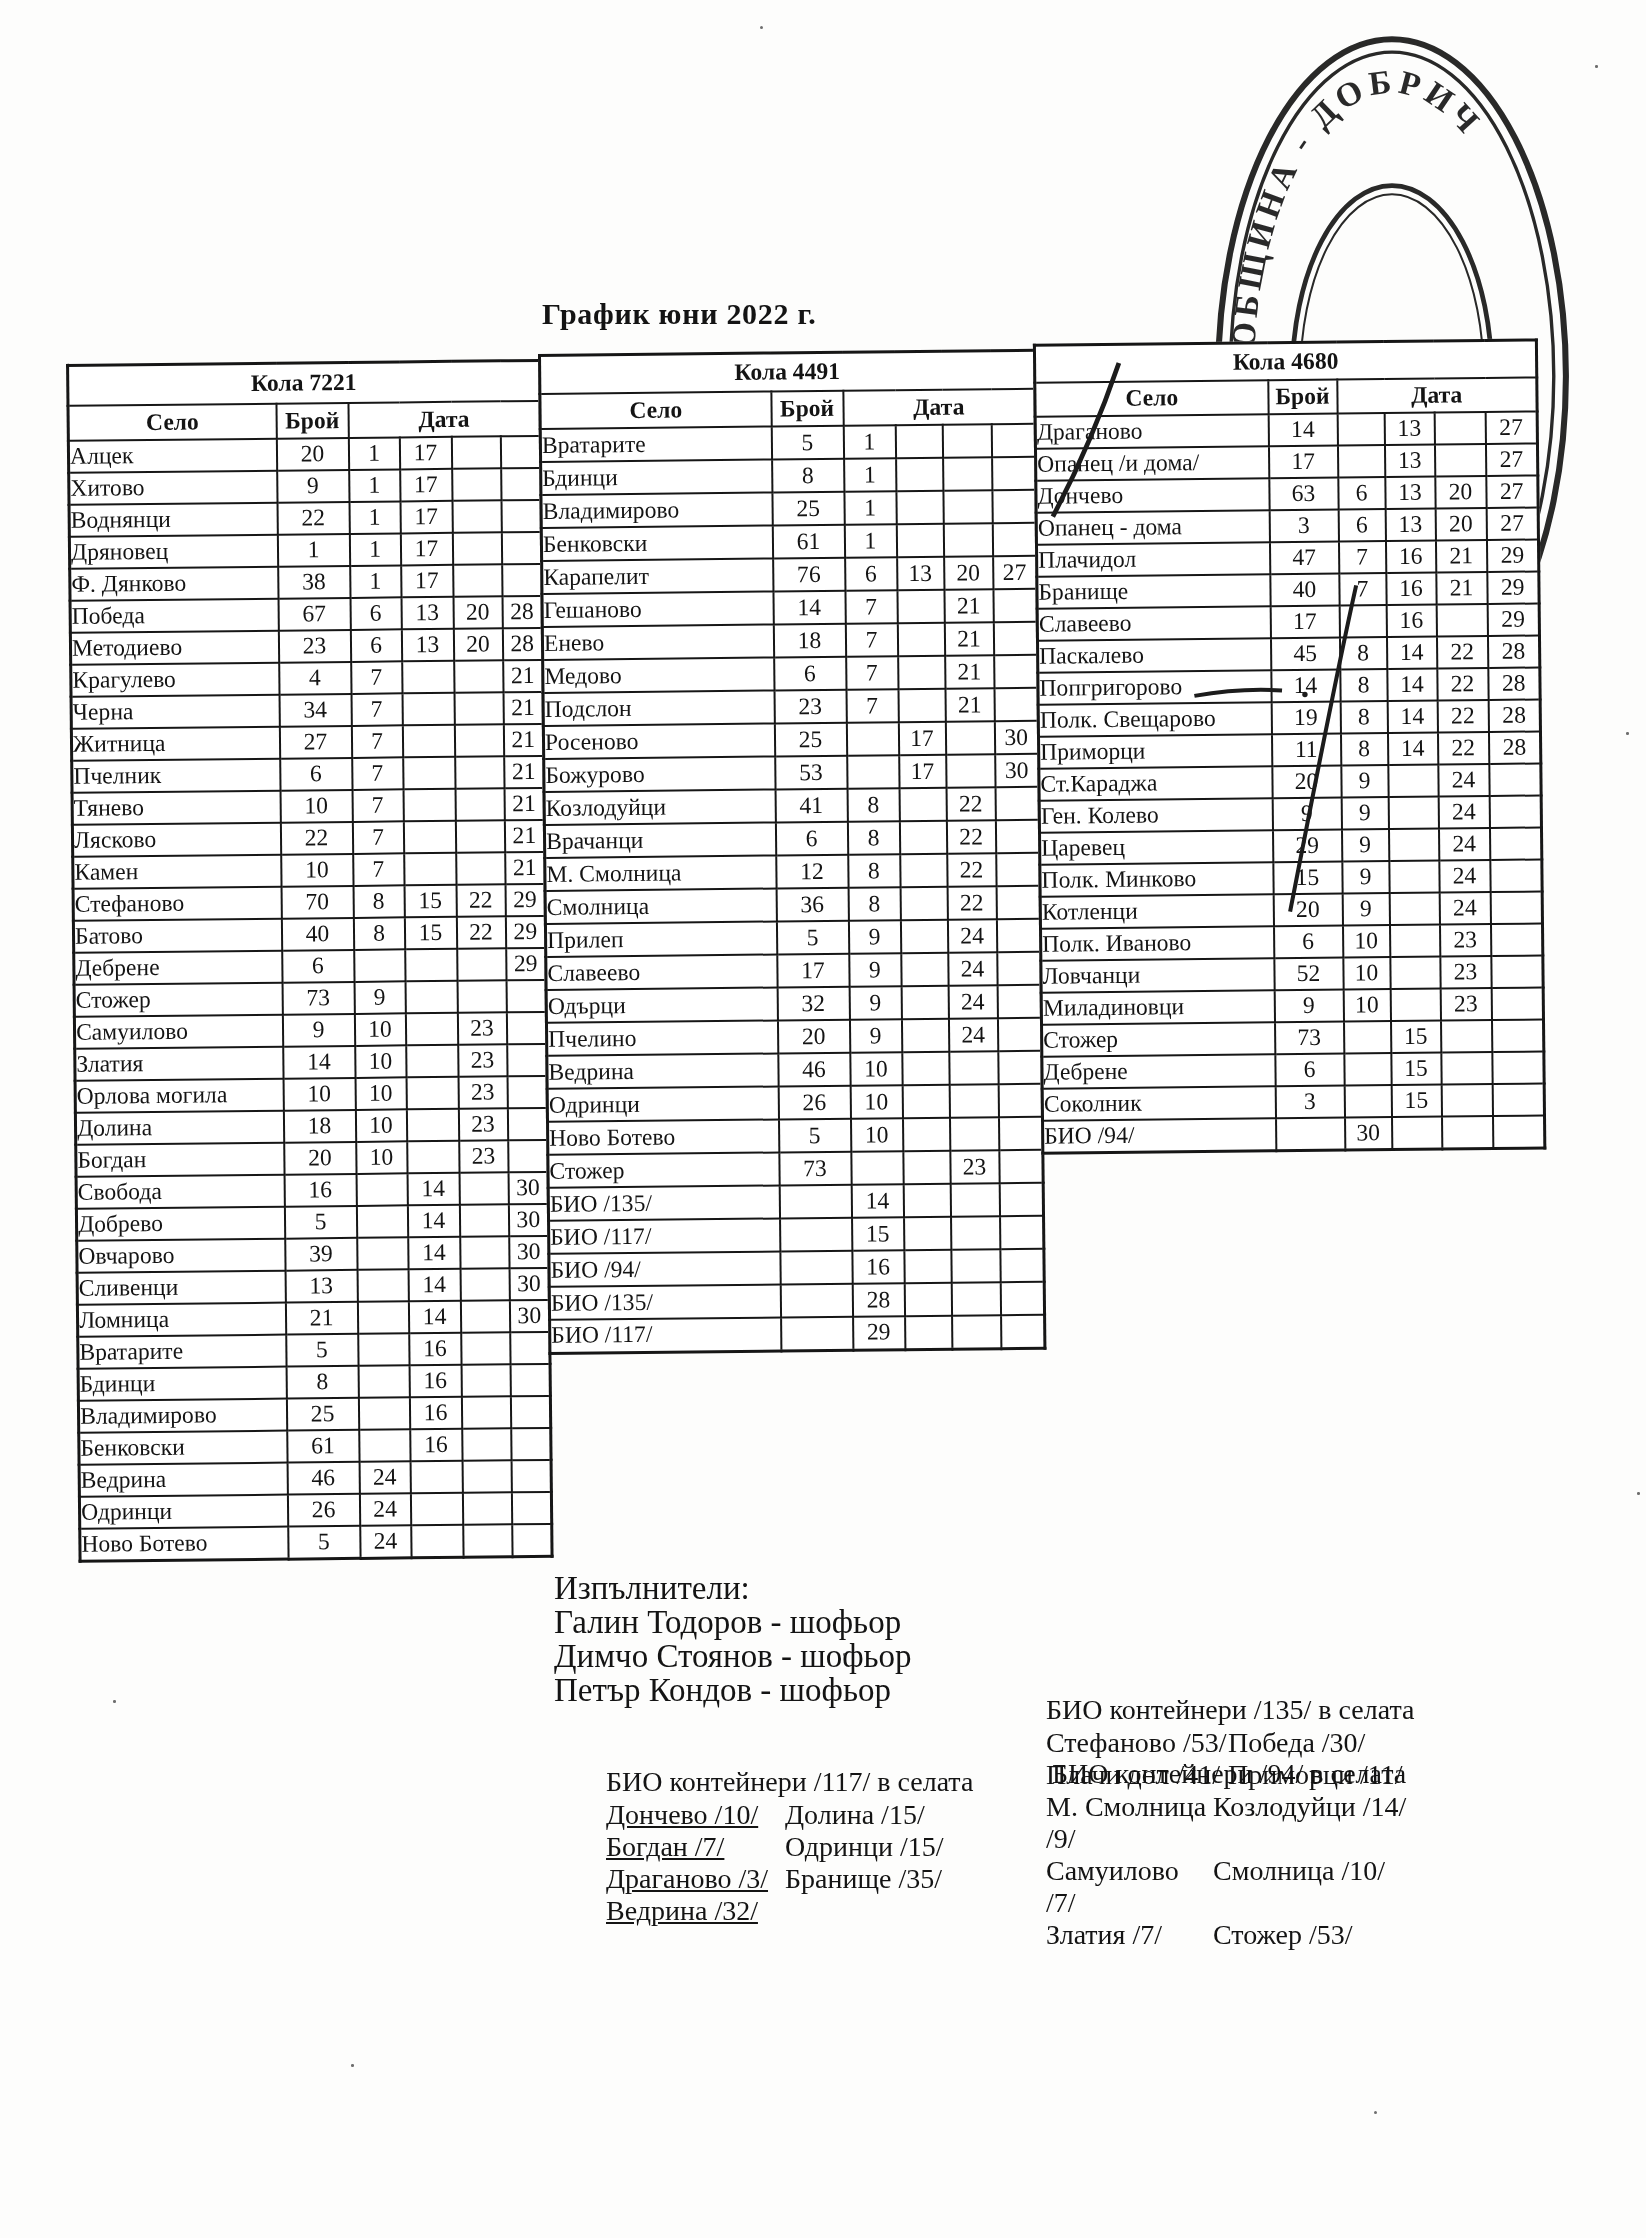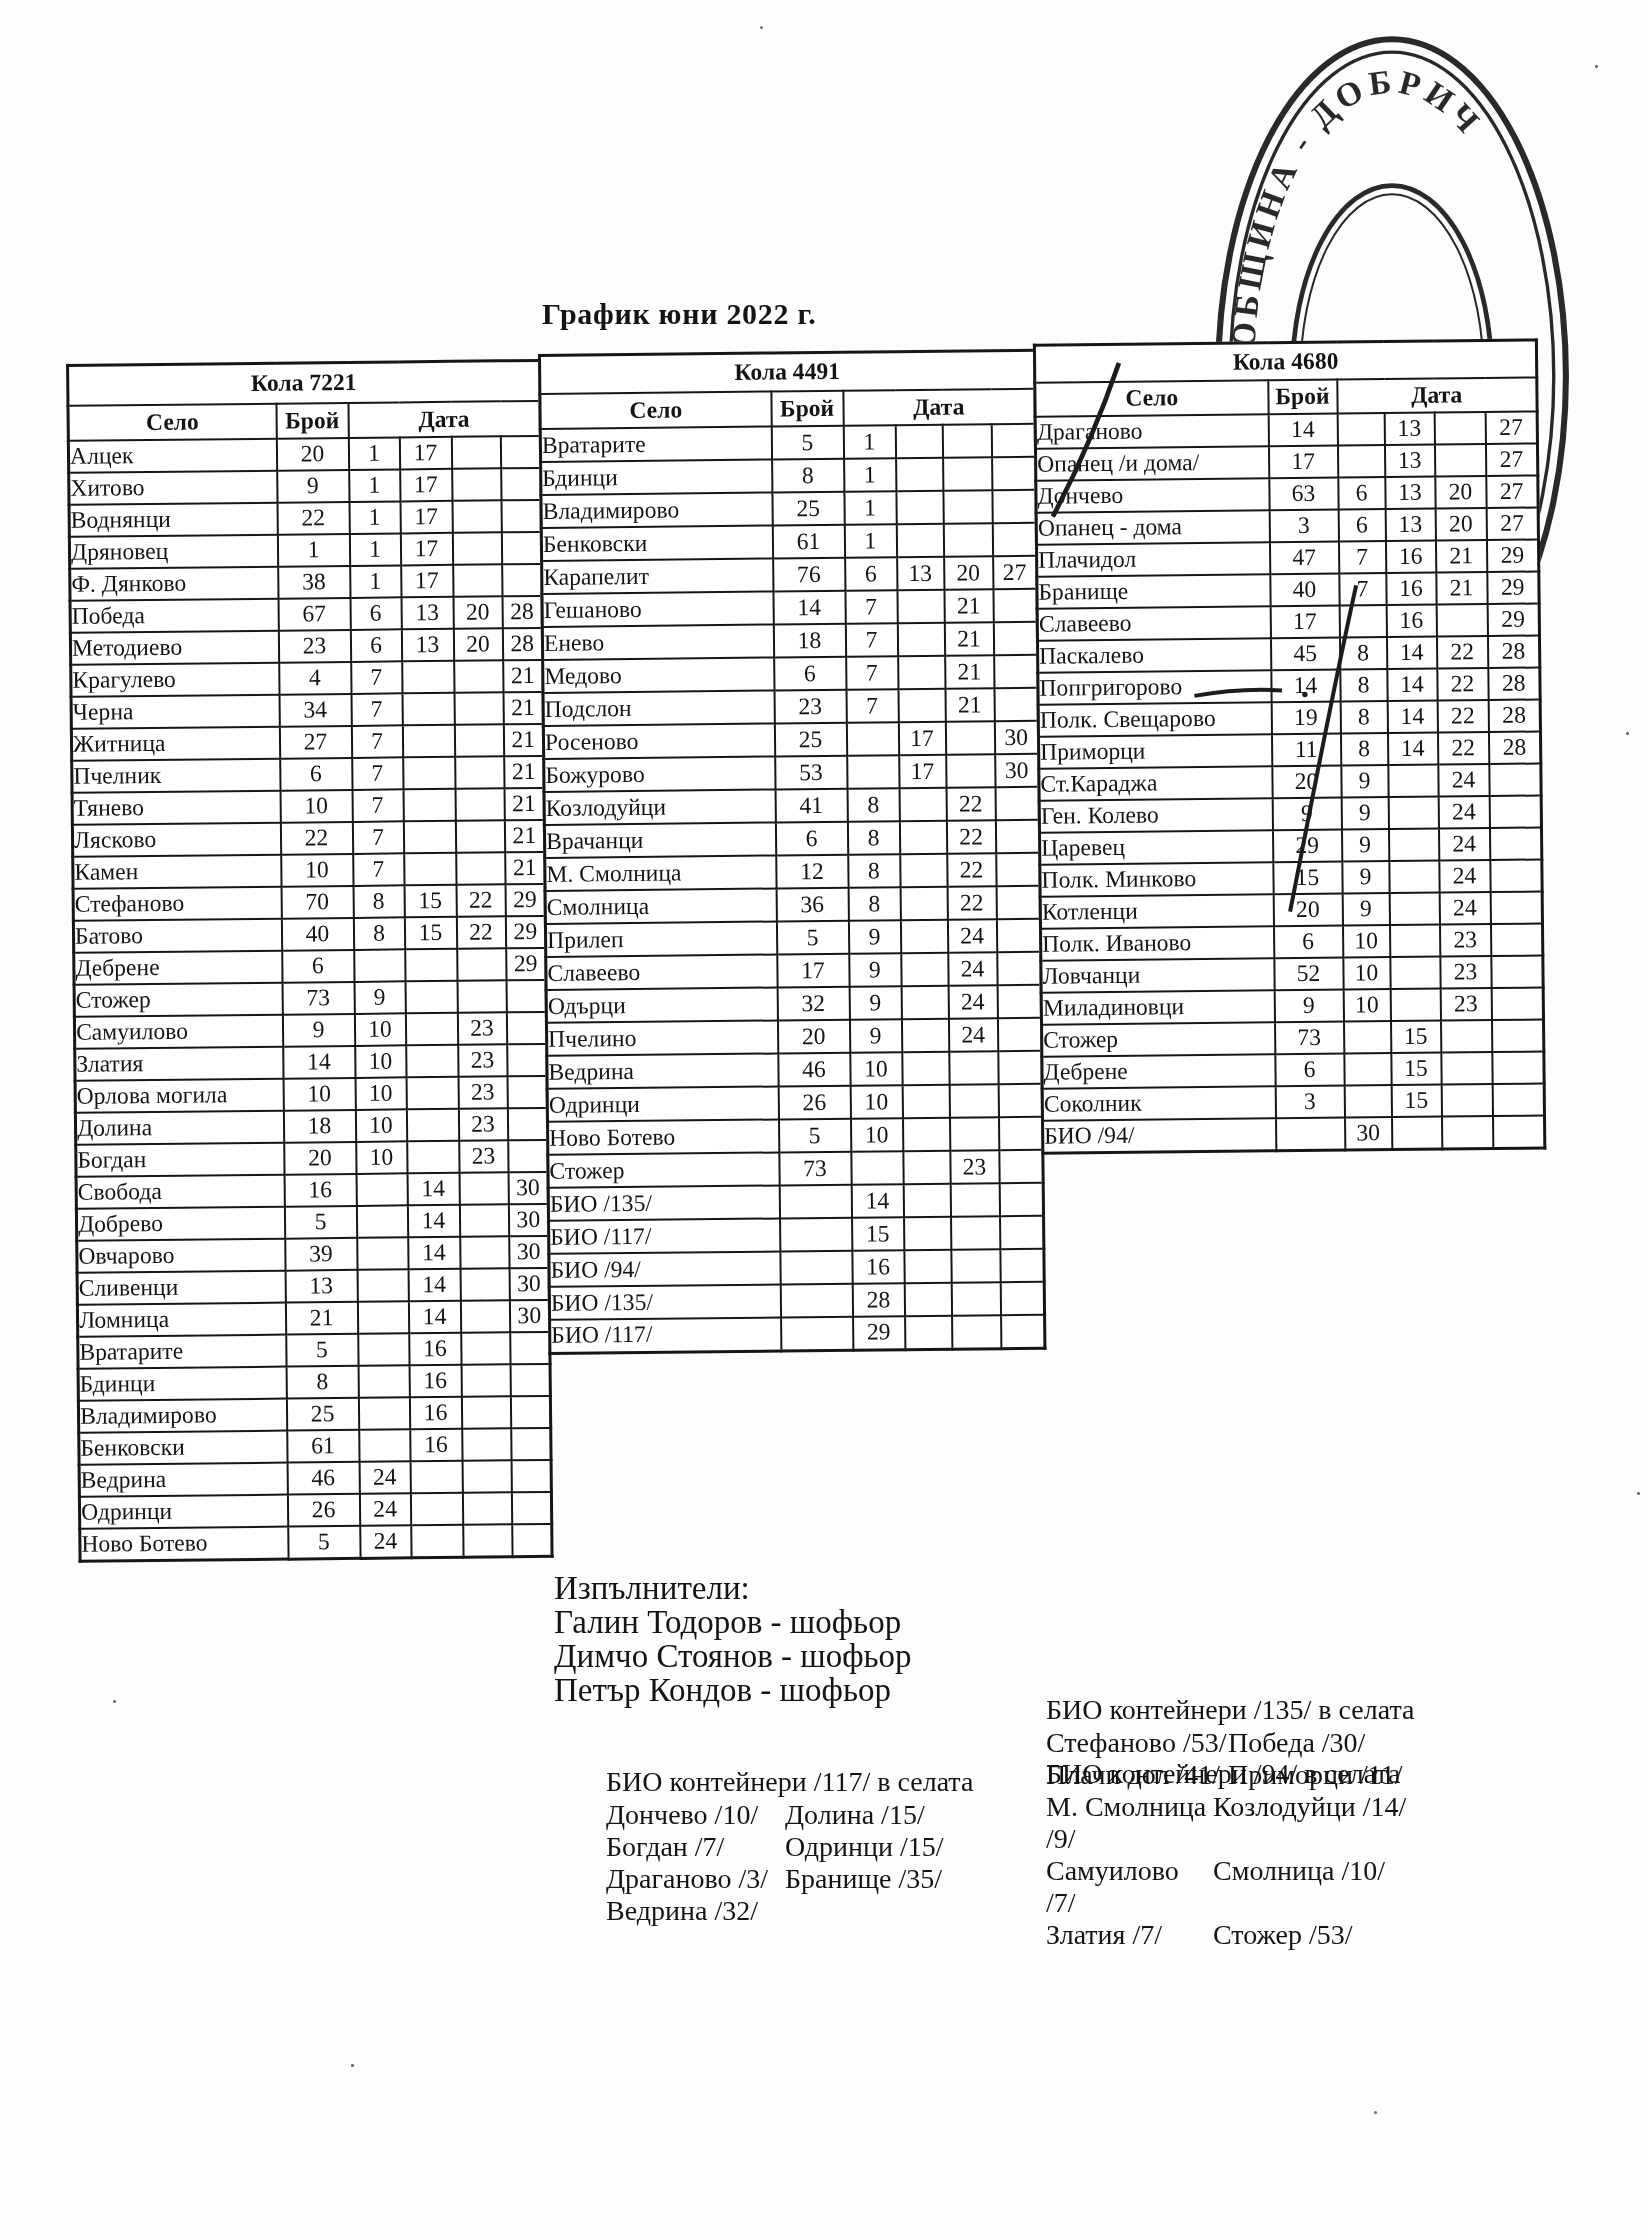--- a/index.html
+++ b/index.html
@@ -31,24 +31,24 @@
   .t1{left:546px;top:351px;width:495px;}
   .t1 .r-title th{height:36px;} .t1 .r-head th{height:33px;} .t1 tbody tr{height:33px;}
   .t2{left:1041px;top:346px;width:502px;}
   .t2 .r-title th{height:35px;} .t2 .r-head th{height:32px;} .t2 tbody tr{height:32px;}
   
   .executors{position:absolute;left:554px;top:1571px;font-size:33px;line-height:34px;}
   .bio{position:absolute;font-size:28px;line-height:32px;}
   .bio-135{left:1046px;top:1694px;}
   .bio-117{left:558px;top:1766px;margin-left:48px;}
   .bio-94{left:1046px;top:1758px;}
-  .bio .bio-title{margin-bottom:1.3px;}
+  .bio .bio-title{margin-bottom:1.3px;text-align:right;}
   .bio-row{display:flex;}
   .bio-row .bl{display:inline-block;}
-  .bio-135 .bl{width:182px;} .bio-117 .bl{width:179px;} .bio-94 .bl{width:167px;}
+  .bio-135 .bl{width:182px;} .bio-117 .bl{width:179px;text-decoration:underline;} .bio-94 .bl{width:167px;}
   
   .stamp{position:absolute;left:1210px;top:31px;width:364px;height:696px;opacity:.93;}
   
   .pen{position:absolute;left:0;top:0;width:1646px;height:2239px;pointer-events:none;}
   
   .spk{position:absolute;background:#222;border-radius:50%;opacity:.65;}
 </style>
 </head>
 <body>
 

